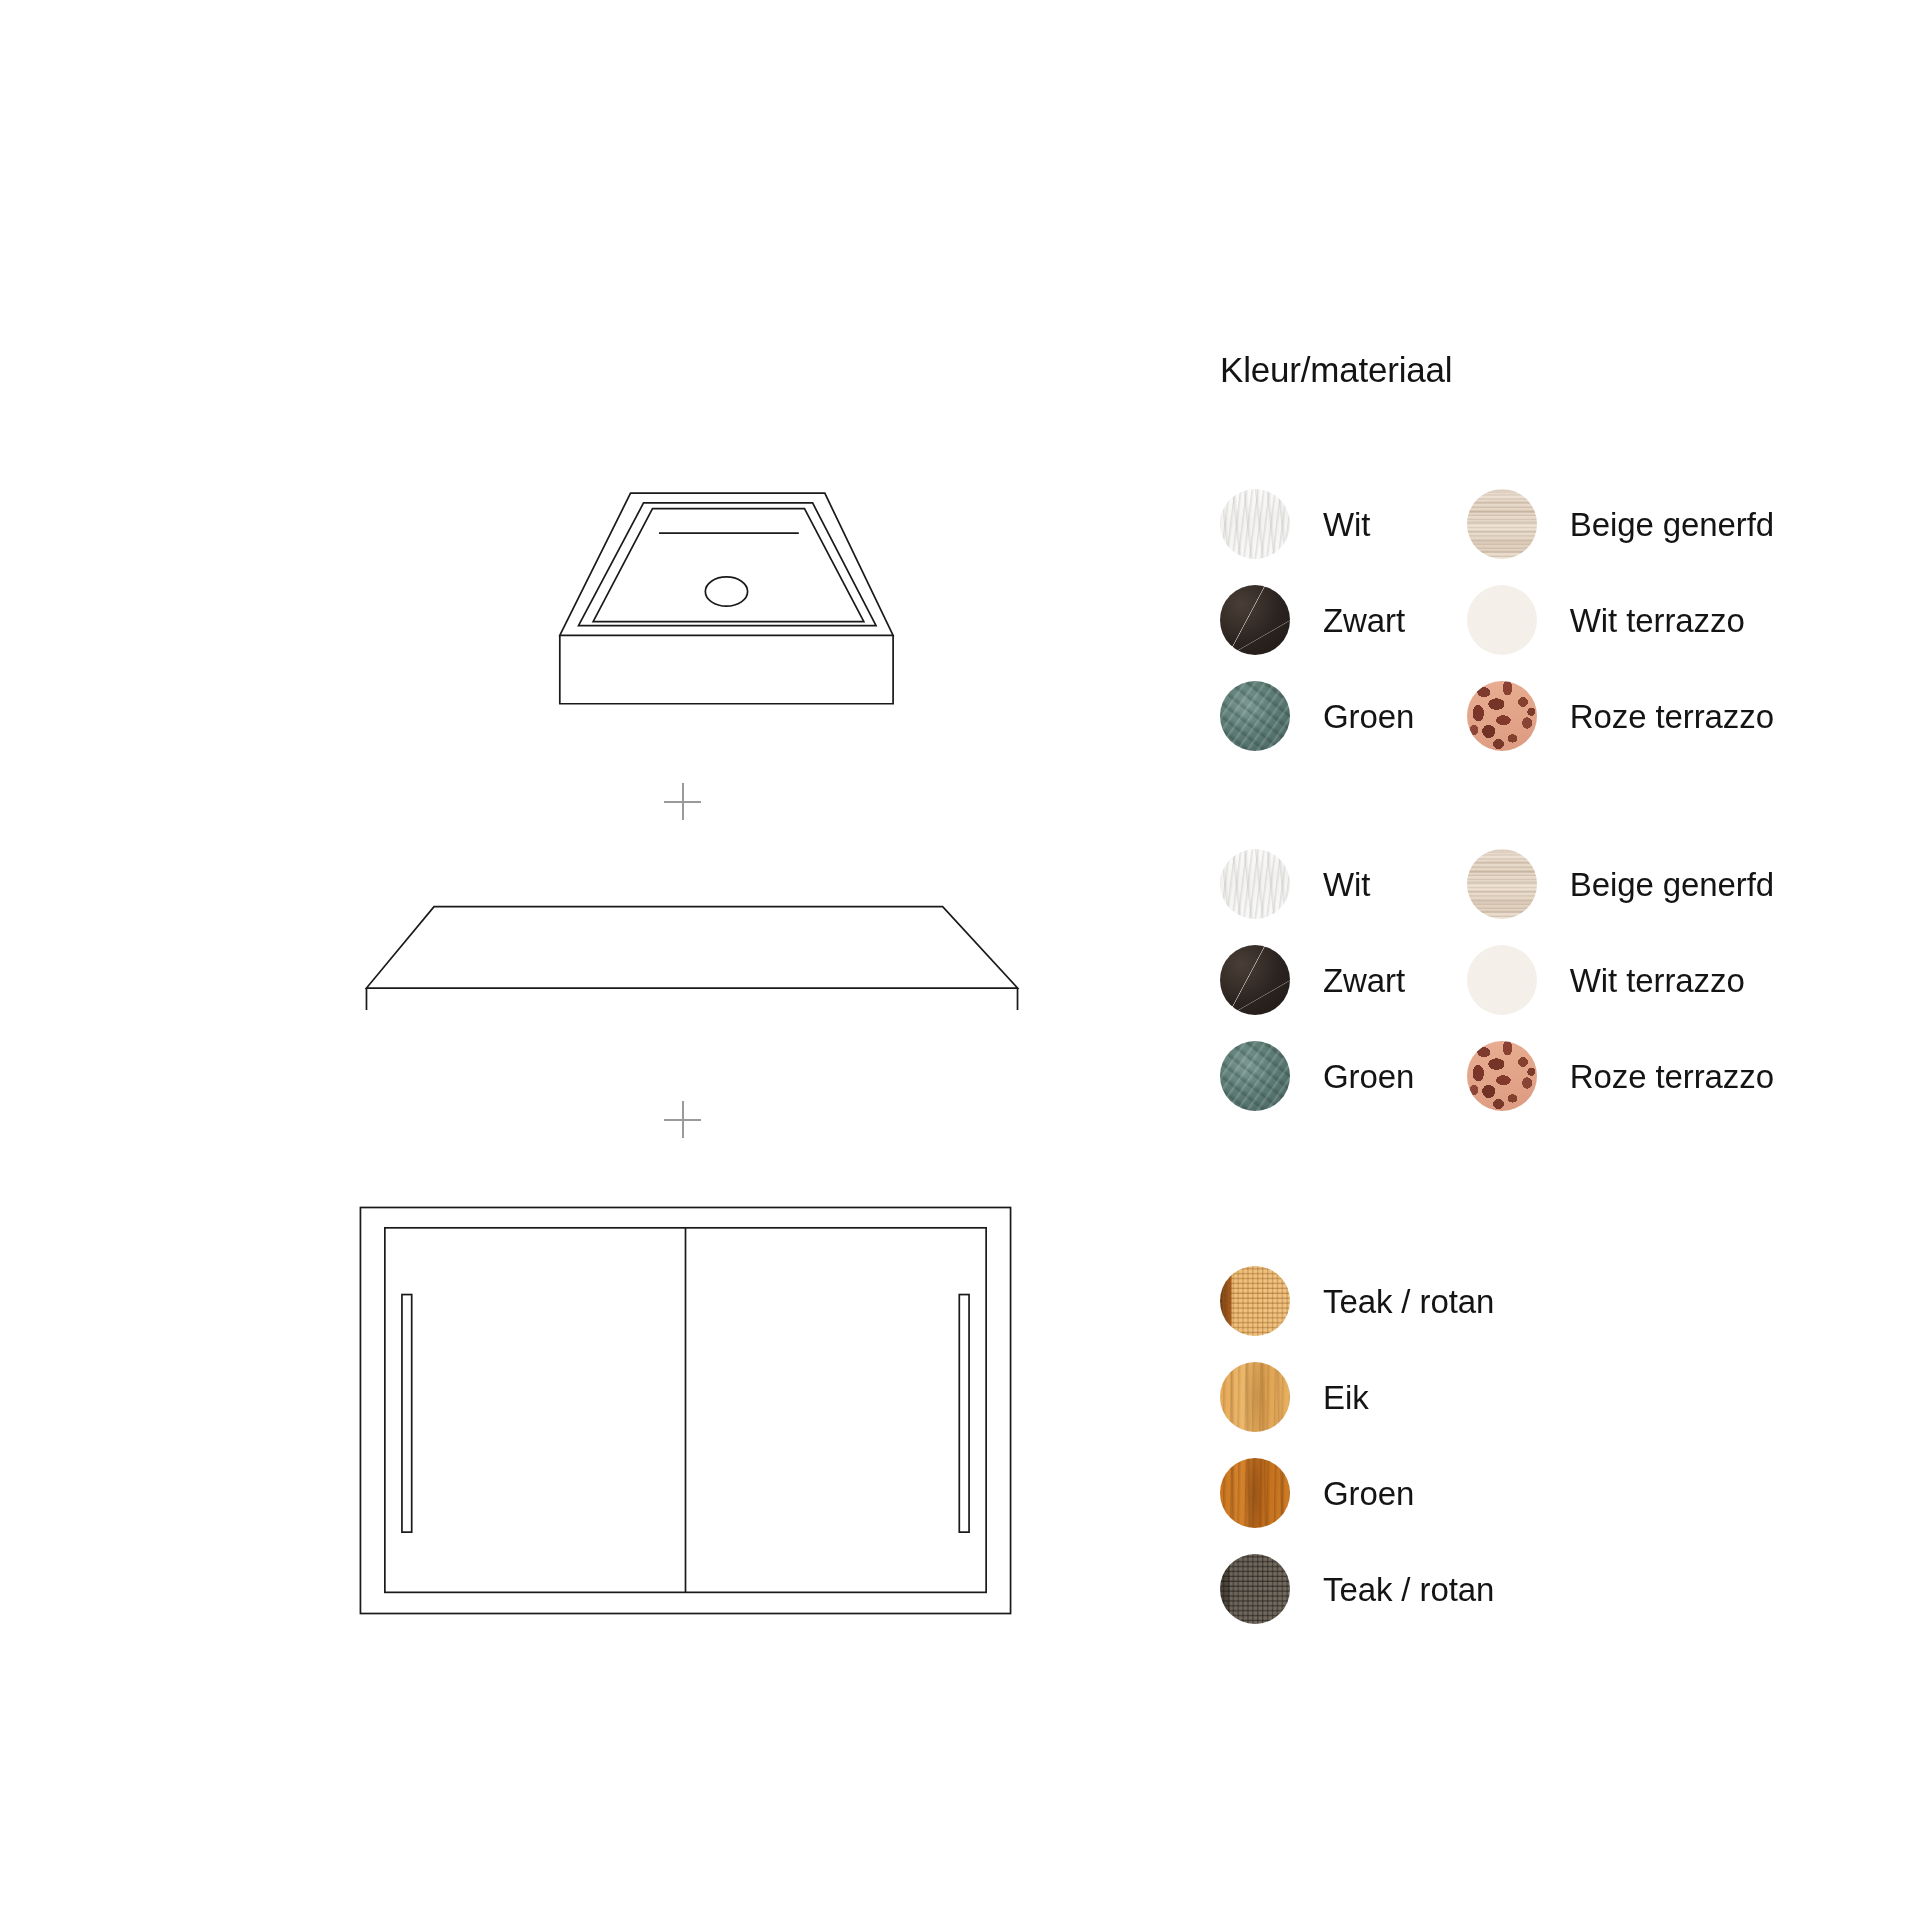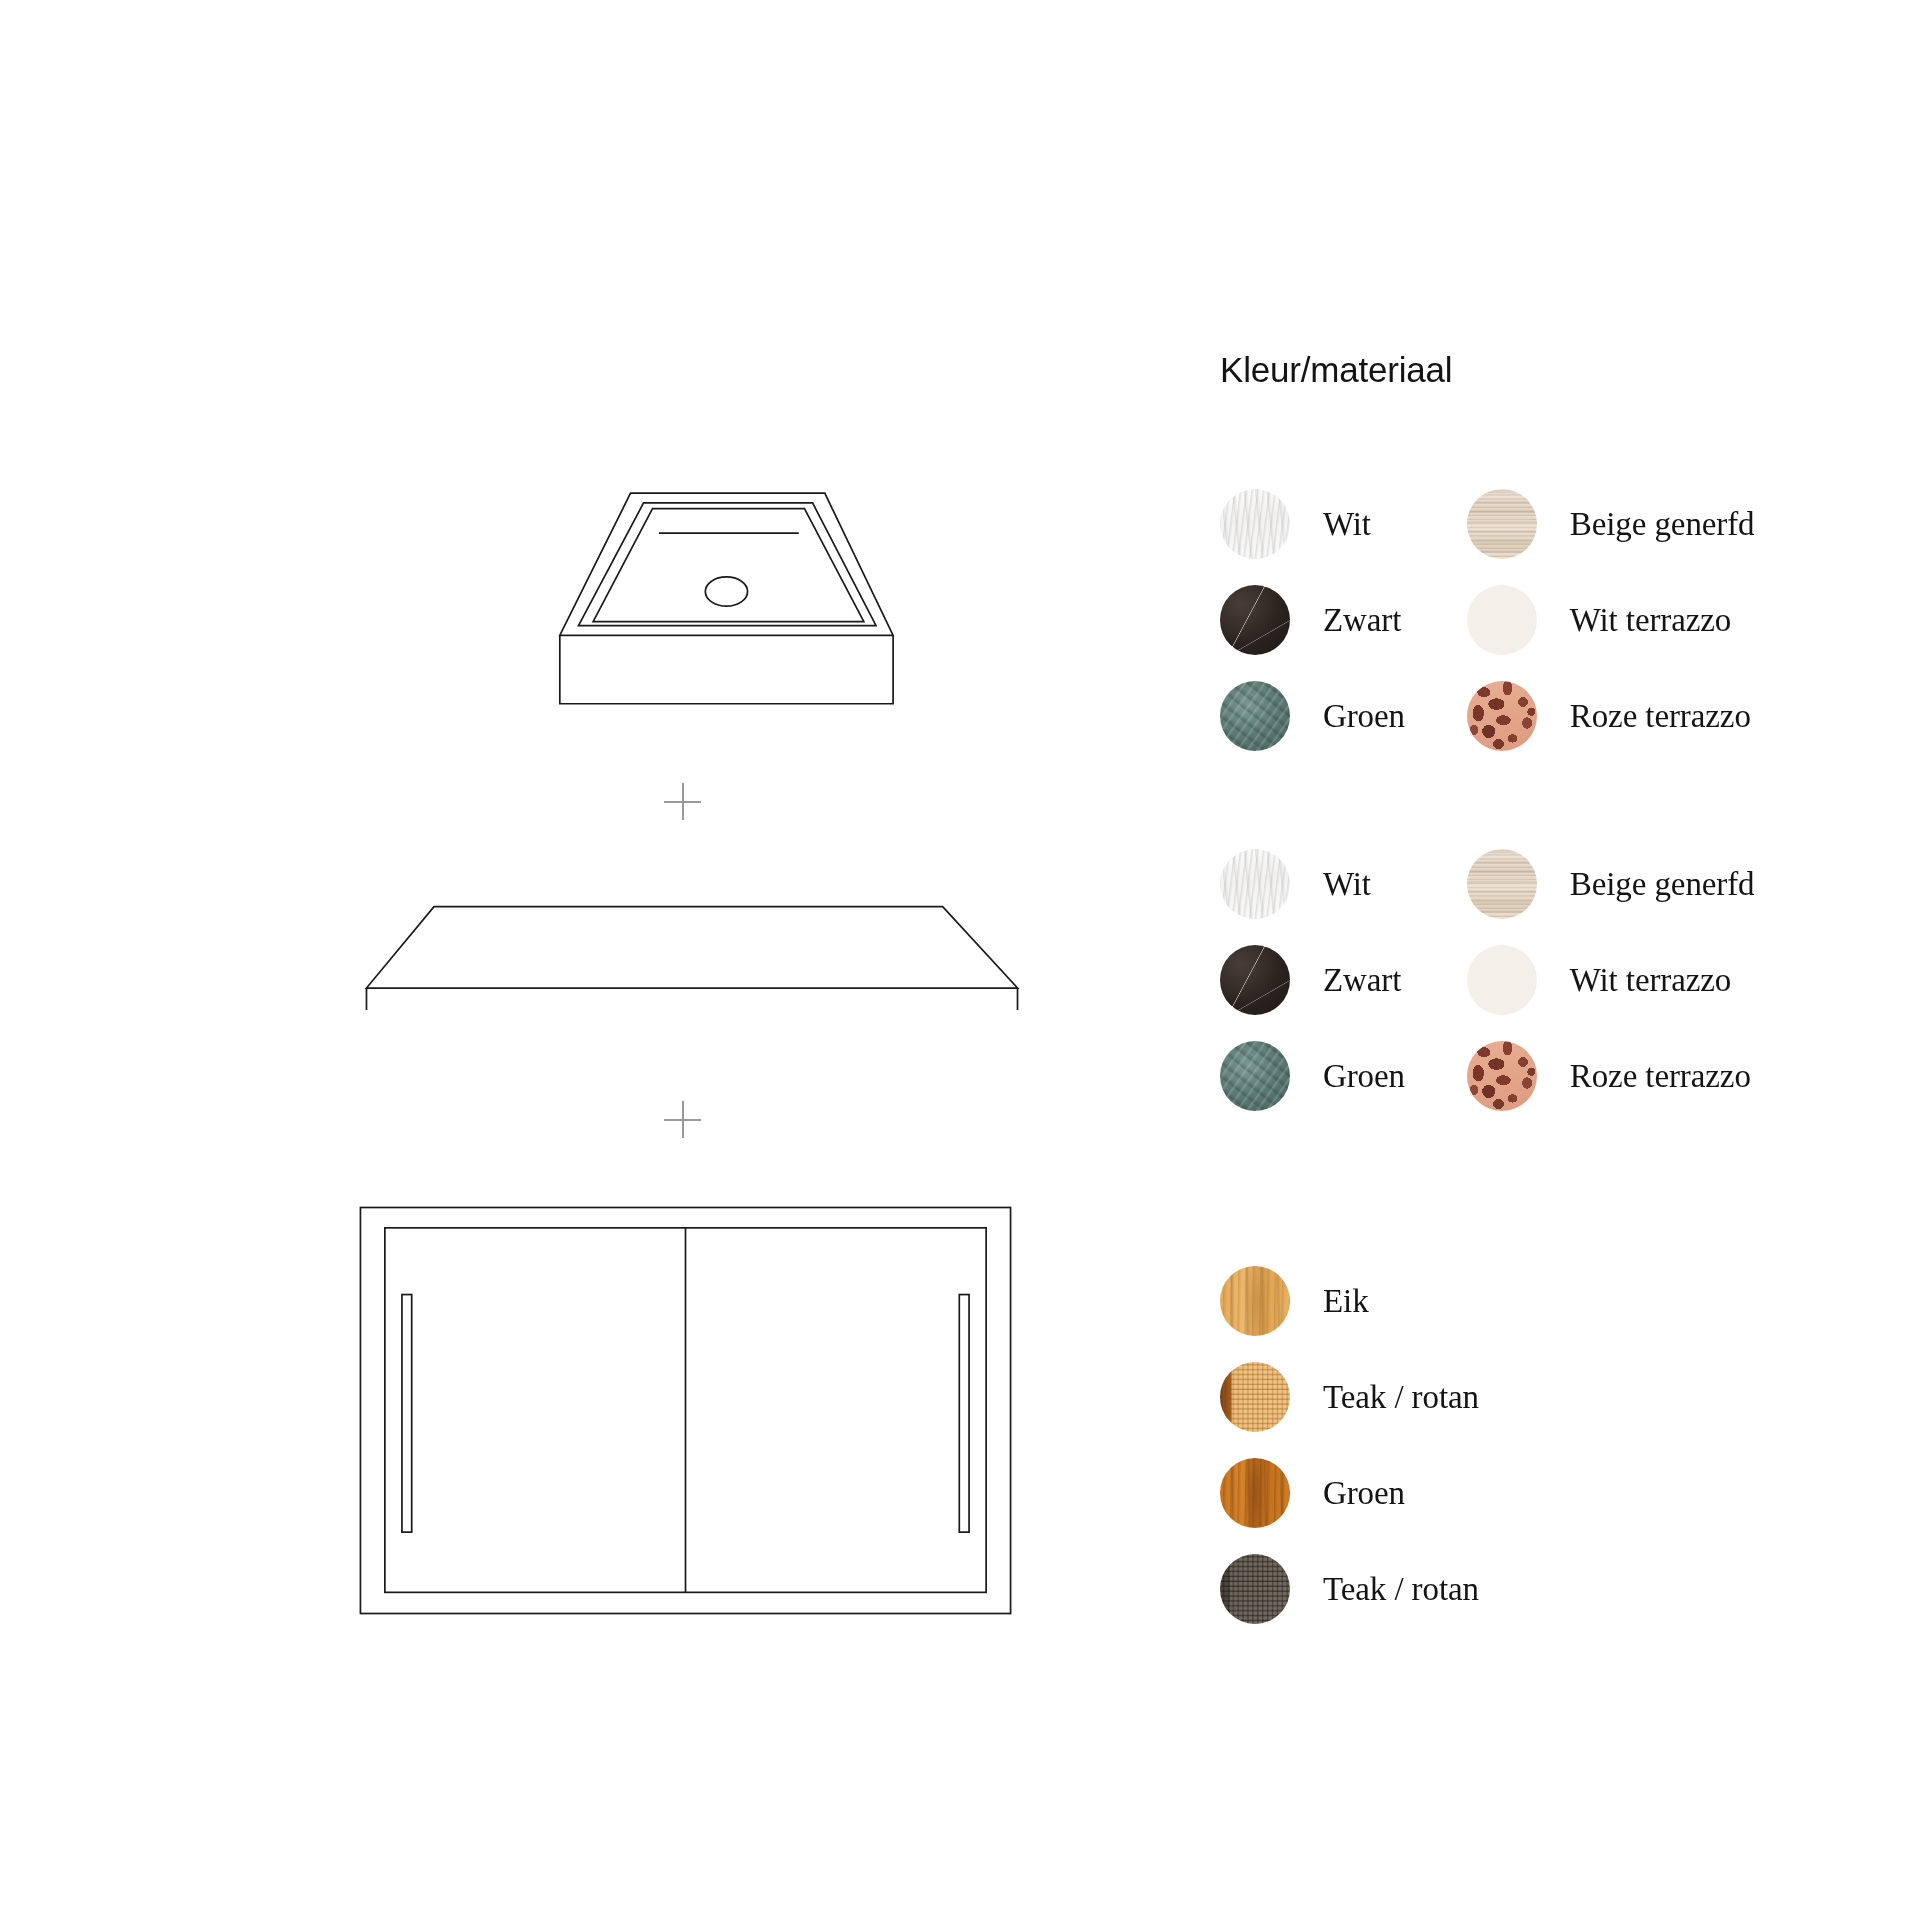--- a/index.html
+++ b/index.html
@@ -58,21 +58,20 @@
     font-size: 35px;
     font-weight: 400;
     letter-spacing: -0.2px;
     line-height: 1;
     margin: 0 0 98px 0;
     color: #141414;
   }
 
   .swatch-group {
     position: relative;
-    font-family: Liberation Serif, serif;
   }
   #group-stone-1 { margin-bottom: 90px; }
   #group-stone-2 { margin-bottom: 147px; }
 
   .swatch-row {
     display: flex;
     align-items: center;
     height: 78px;
     margin-bottom: 18px;
   }
@@ -345,34 +344,34 @@
         <span class="swatch tex-roze-terrazzo"></span>
         <span class="swatch-label">Roze terrazzo</span>
       </div>
     </div>
   </div>
 
   <div class="swatch-group" id="group-wood">
 
     <div class="swatch-row">
       <div class="swatch-cell wide">
+        <span class="swatch tex-teak-rotan"></span>
+        <span class="swatch-label">Teak / rotan</span>
+      </div>
+    </div>
+
+    <div class="swatch-row">
+      <div class="swatch-cell wide">
         <span class="swatch tex-eik"></span>
         <span class="swatch-label">Eik</span>
       </div>
     </div>
 
     <div class="swatch-row">
       <div class="swatch-cell wide">
-        <span class="swatch tex-teak-rotan"></span>
-        <span class="swatch-label">Teak / rotan</span>
-      </div>
-    </div>
-
-    <div class="swatch-row">
-      <div class="swatch-cell wide">
         <span class="swatch tex-teak"></span>
         <span class="swatch-label">Groen</span>
       </div>
     </div>
 
     <div class="swatch-row">
       <div class="swatch-cell wide">
         <span class="swatch tex-zwart-rotan"></span>
         <span class="swatch-label">Teak / rotan</span>
       </div>

